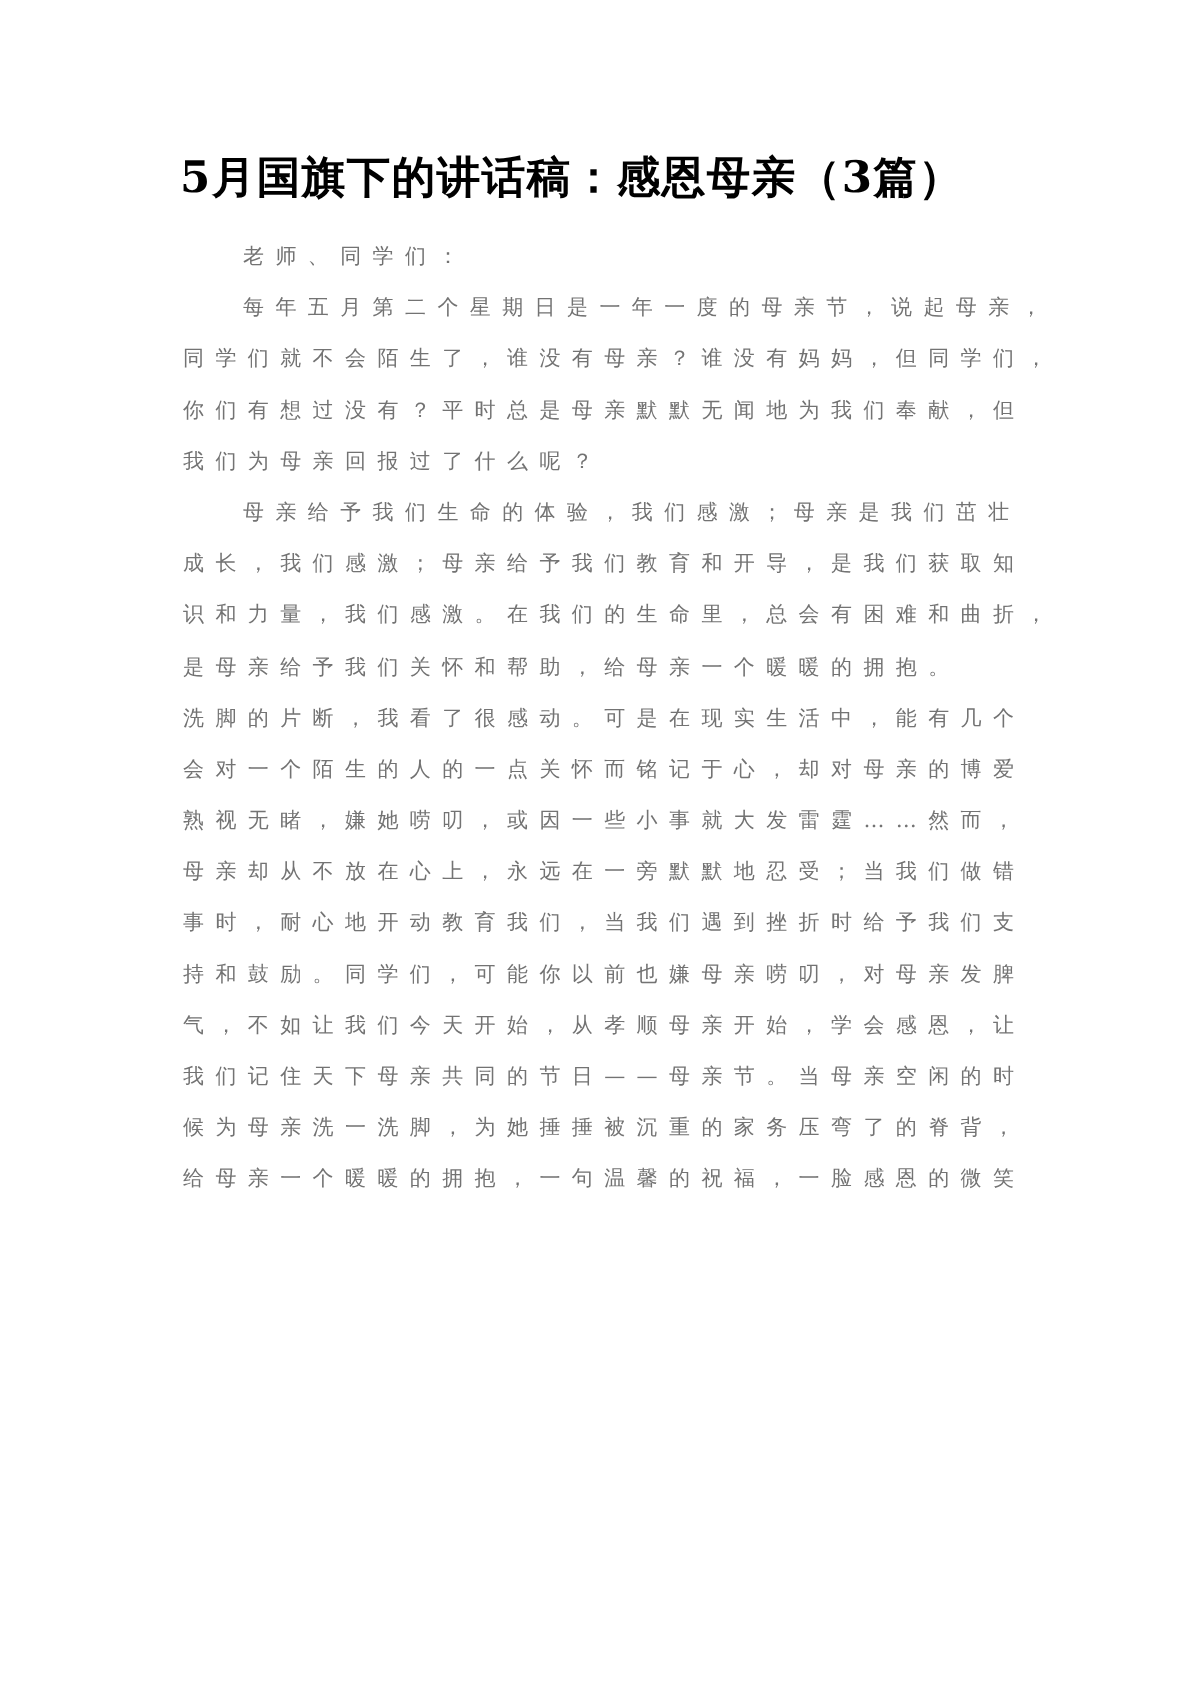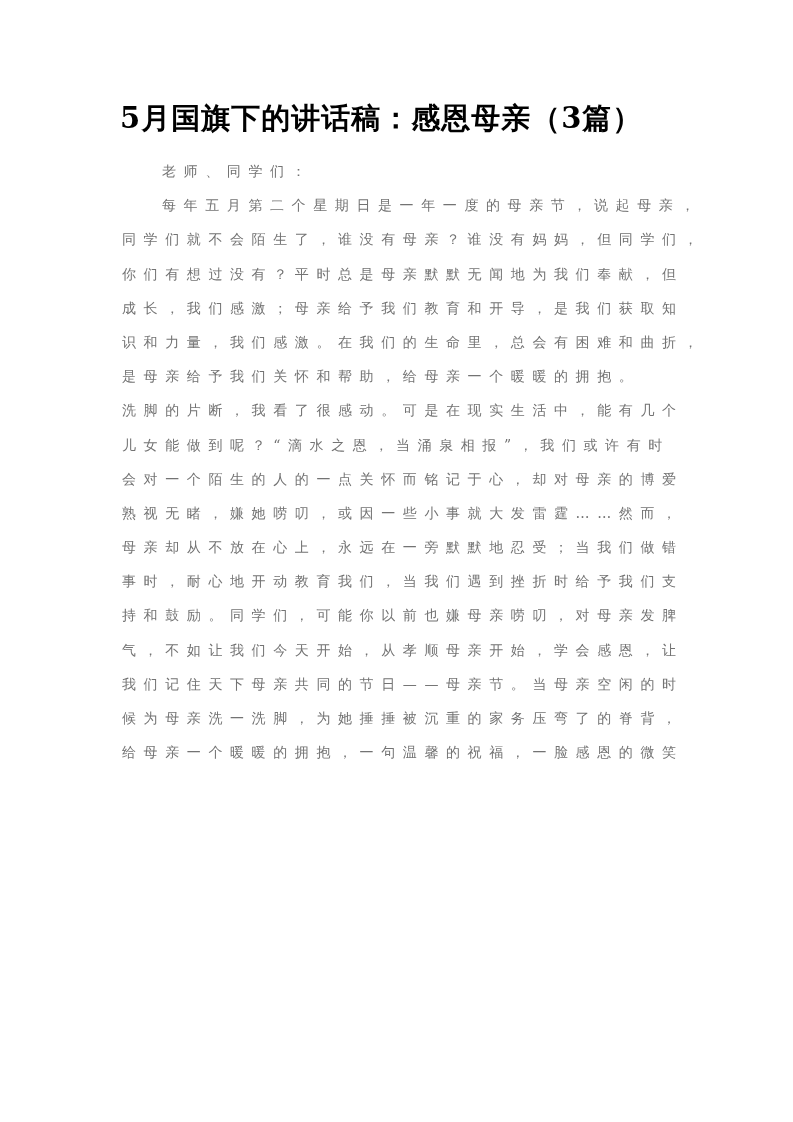--- a/index.html
+++ b/index.html
@@ -28,31 +28,32 @@
 <div class="page">
   <div class="title">5月国旗下的讲话稿：感恩母亲（3篇）</div>
 
   <div class="body-text">
     <span class="line indent">老师、同学们：</span>
 
     <div>
       <span class="line indent">每年五月第二个星期日是一年一度的母亲节，说起母亲，</span>
       <span class="line">同学们就不会陌生了，谁没有母亲？谁没有妈妈，但同学们，</span>
       <span class="line">你们有想过没有？平时总是母亲默默无闻地为我们奉献，但</span>
+      <span class="line">我们为母亲回报过了什么呢？</span>
     </div>
 
     <div>
+      <span class="line indent">母亲给予我们生命的体验，我们感激；母亲是我们茁壮</span>
       <span class="line">成长，我们感激；母亲给予我们教育和开导，是我们获取知</span>
       <span class="line">识和力量，我们感激。在我们的生命里，总会有困难和曲折，</span>
       <span class="line">是母亲给予我们关怀和帮助，给母亲一个暖暖的拥抱。</span>
     </div>
 
     <div>
       <span class="line">洗脚的片断，我看了很感动。可是在现实生活中，能有几个</span>
-      <span class="line">儿女能做到呢？“滴水之恩，当涌泉相报”，我们或许有时</span>
       <span class="line">会对一个陌生的人的一点关怀而铭记于心，却对母亲的博爱</span>
       <span class="line">熟视无睹，嫌她唠叨，或因一些小事就大发雷霆……然而，</span>
       <span class="line">母亲却从不放在心上，永远在一旁默默地忍受；当我们做错</span>
       <span class="line">事时，耐心地开动教育我们，当我们遇到挫折时给予我们支</span>
       <span class="line">持和鼓励。同学们，可能你以前也嫌母亲唠叨，对母亲发脾</span>
       <span class="line">气，不如让我们今天开始，从孝顺母亲开始，学会感恩，让</span>
       <span class="line">我们记住天下母亲共同的节日——母亲节。当母亲空闲的时</span>
       <span class="line">候为母亲洗一洗脚，为她捶捶被沉重的家务压弯了的脊背，</span>
       <span class="line">给母亲一个暖暖的拥抱，一句温馨的祝福，一脸感恩的微笑</span>
     </div>

